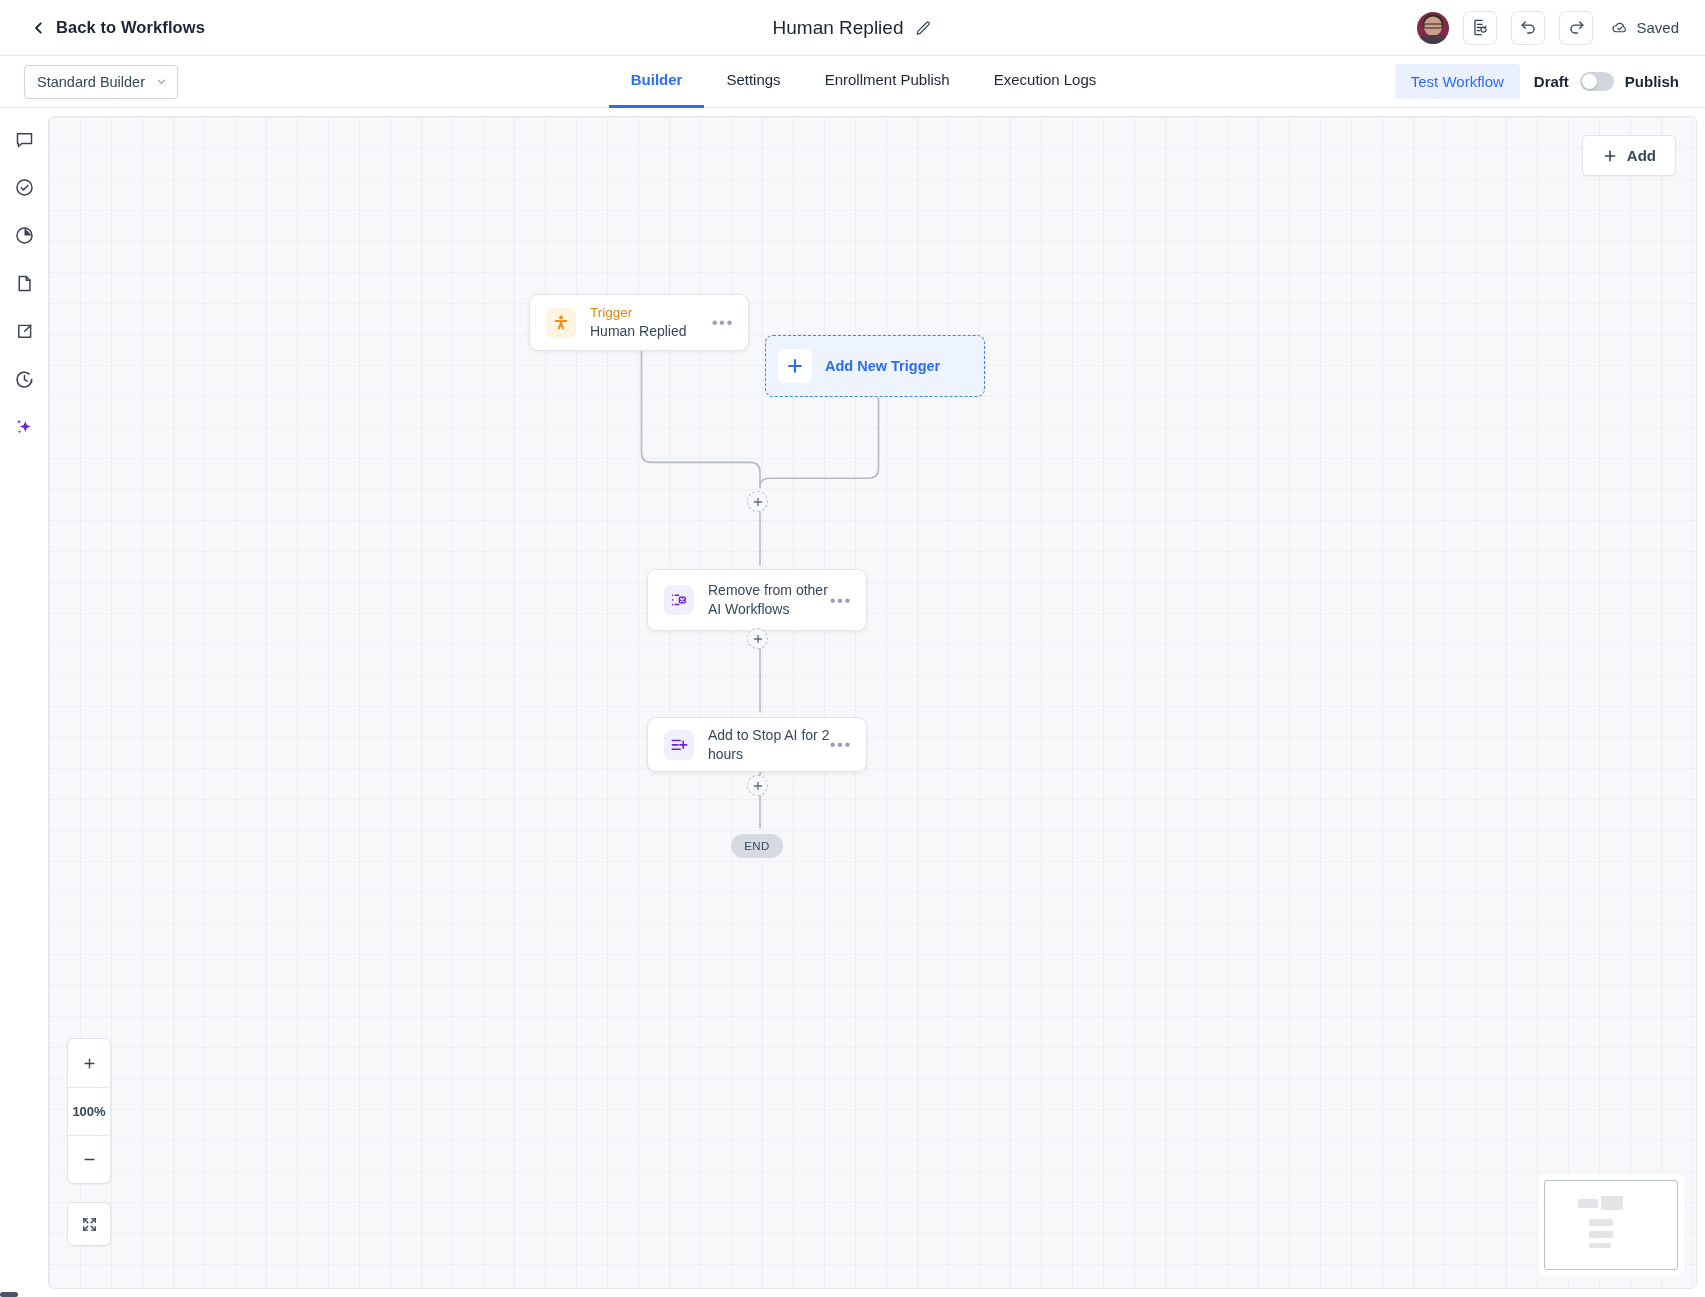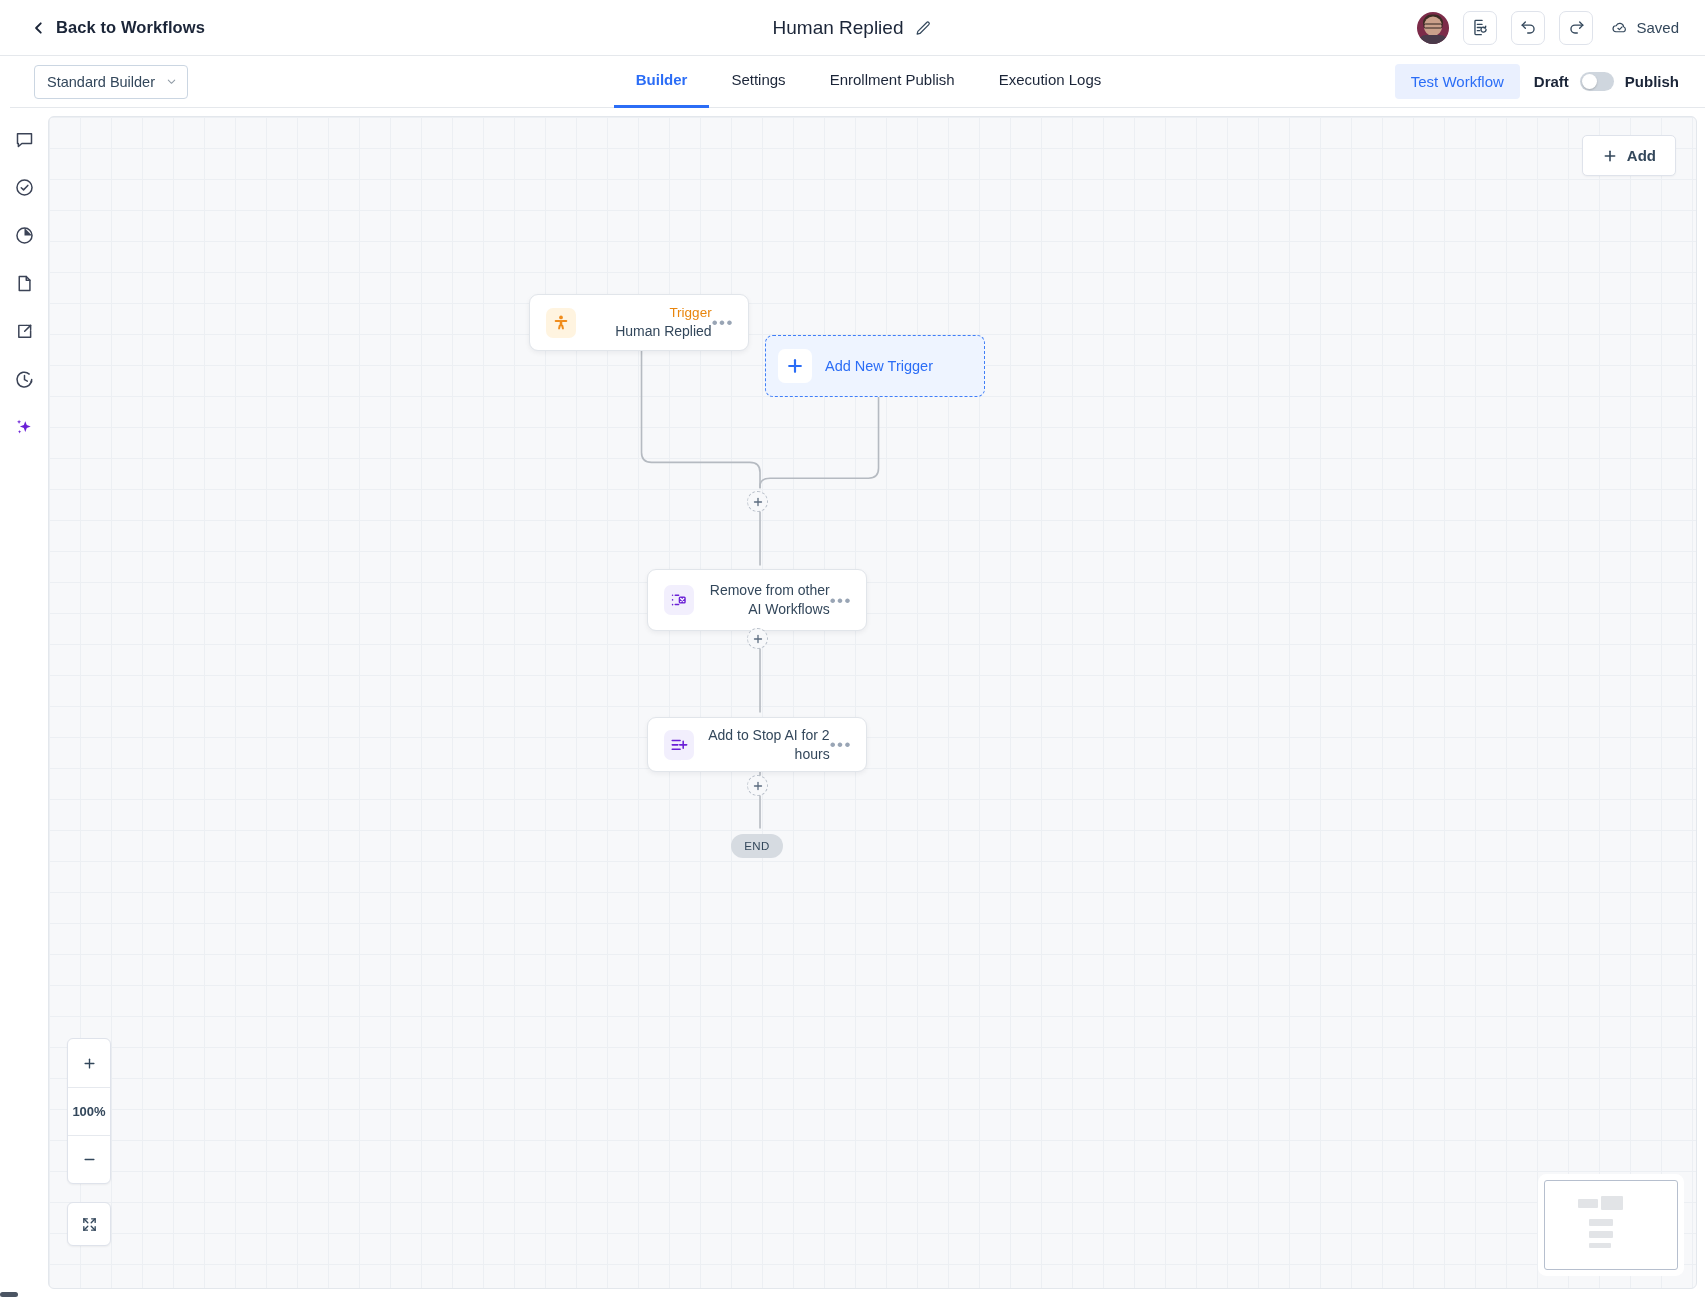--- a/index.html
+++ b/index.html
@@ -77,21 +77,21 @@
   }
   .saved {
     display: flex; align-items: center; gap: 7px;
     font-size: 15px; color: #33475b; margin-left: 4px;
   }
 
   
   .subbar {
     position: relative; height: 52px; background: #fff;
     border-bottom: 1px solid #e5e8ec;
-    display: flex; align-items: center; margin-left: 10px;
+    display: flex; align-items: center;
   }
   .builder-select {
     margin-left: 24px;
     width: 154px; height: 34px;
     border: 1px solid #cbd6e2; border-radius: 4px;
     background: #fff;
     display: flex; align-items: center; justify-content: space-between;
     padding: 0 10px 0 12px;
     font-size: 14.5px; color: #33475b; cursor: pointer;
   }
@@ -172,21 +172,20 @@
   .flow-svg { position: absolute; inset: 0; width: 100%; height: 100%; pointer-events: none; }
 
   .node {
     position: absolute;
     background: #fff;
     border: 1px solid #e1e5ea;
     border-radius: 9px;
     box-shadow: 0 2px 5px rgba(16,24,40,.06);
     display: flex; align-items: center;
     cursor: pointer;
-    text-align: right;
   }
   .node-icon {
     width: 30px; height: 30px; border-radius: 7px; flex: none;
     display: flex; align-items: center; justify-content: center;
     margin-left: 16px;
   }
   .icon-trigger { background: #fff4e0; }
   .icon-purple { background: #f2effd; }
   .node-text { margin-left: 14px; flex: 1; }
   .node-kicker { font-size: 13.5px; color: #e8850d; line-height: 1.35; }
@@ -208,21 +207,21 @@
     background: #eef4ff;
     display: flex; align-items: center; cursor: pointer;
   }
   .add-trigger .plusbox {
     width: 34px; height: 34px; border-radius: 7px; background: #fff;
     margin-left: 12px; flex: none;
     display: flex; align-items: center; justify-content: center;
     color: #2b6df6; font-size: 22px; line-height: 1;
   }
   .add-trigger .at-label {
-    margin-left: 13px; font-size: 14.5px; font-weight: 400; color: #2b6df6;
+    margin-left: 13px; font-size: 14.5px; font-weight: 700; color: #2b6df6;
   }
 
   .plus-node {
     position: absolute; width: 21px; height: 21px; border-radius: 50%;
     background: #f7f8fa; border: 1.4px dashed #b9c0ca;
     display: flex; align-items: center; justify-content: center;
     color: #5b6b7f; font-size: 15px; line-height: 1; cursor: pointer;
   }
   .plus-1 { left: 698px; top: 374px; }
   .plus-2 { left: 698px; top: 511px; }

